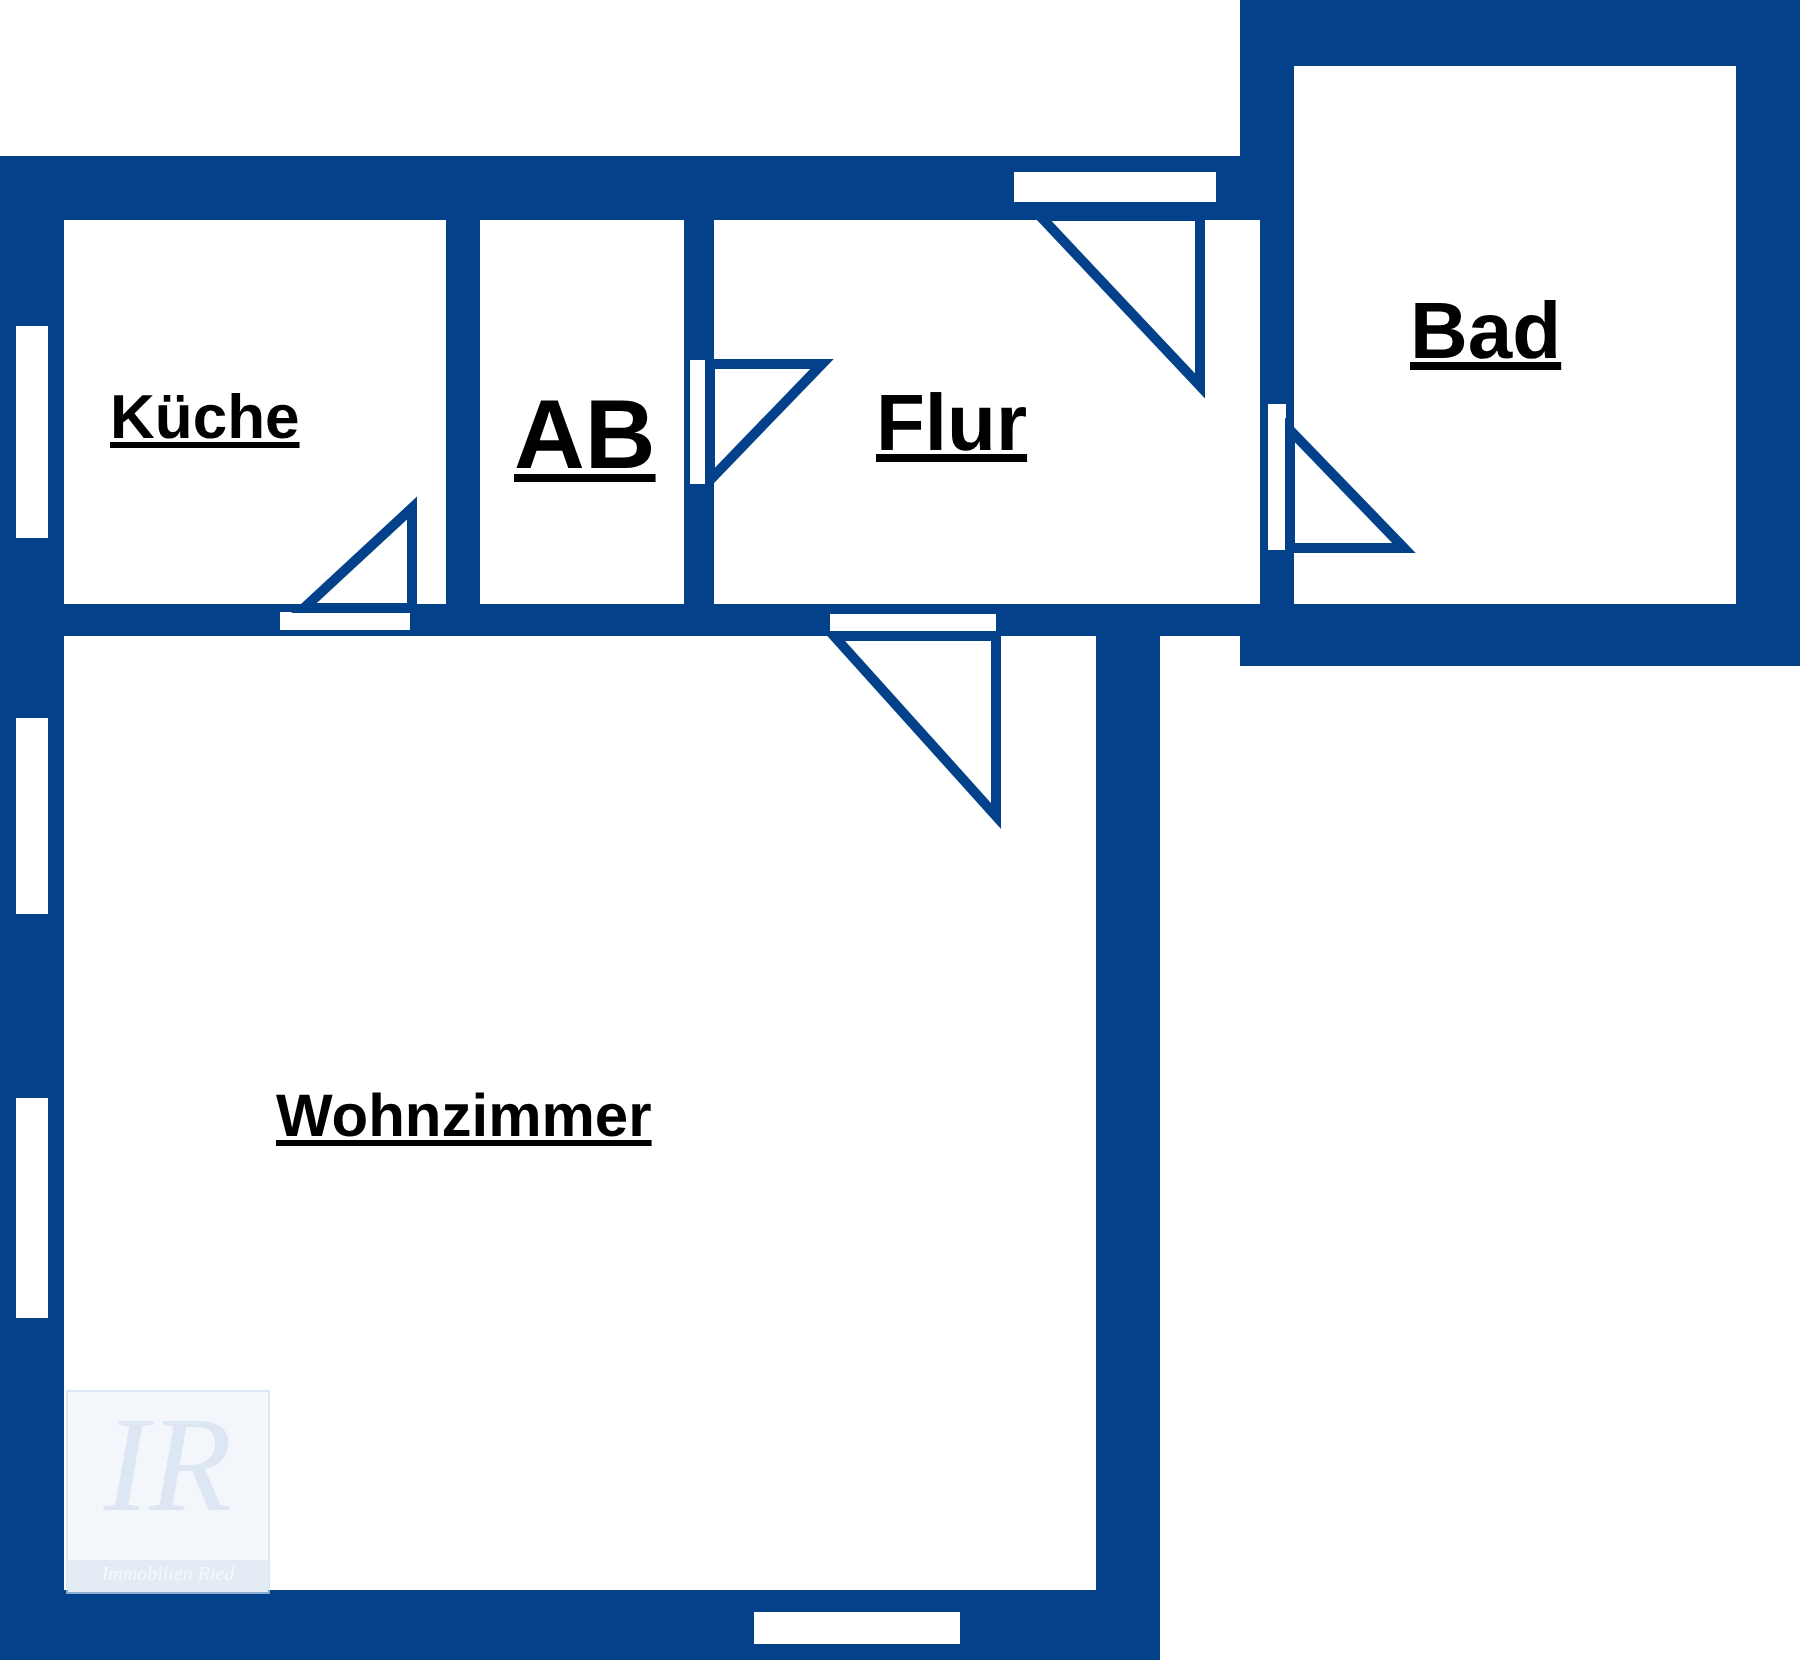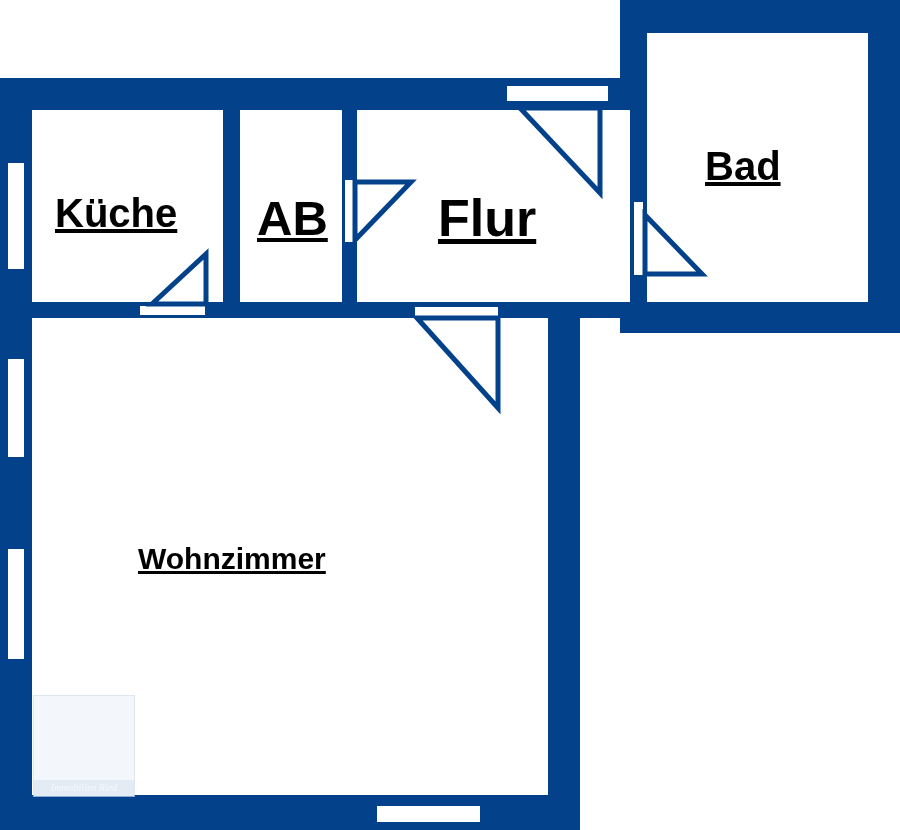--- a/index.html
+++ b/index.html
@@ -45,23 +45,24 @@
   <svg class="overlay" width="900" height="830">
     <g fill="none" stroke="#03428a" stroke-width="5" stroke-linejoin="miter">
       <polygon points="206,254 206,304 152,304"></polygon>
       <polygon points="355,182 411,182 355,240"></polygon>
       <polygon points="600,108 600,193 520,108"></polygon>
       <polygon points="498,318 498,408 417,318"></polygon>
       <polygon points="645,215 645,274 702,274"></polygon>
     </g>
   </svg>
 
-  <div class="label" style="left:55px; top:193px; font-size:40px;">Küche</div>
+  <div class="label" style="left:55px; top:193px; font-size:31px;">Küche</div>
   <div class="label" style="left:257px; top:194px; font-size:49px;">AB</div>
-  <div class="label" style="left:438px; top:192px; font-size:52px;">Flur</div>
+  <div class="label" style="left:438px; top:192px; font-size:40px;">Flur</div>
   <div class="label" style="left:705px; top:146px; font-size:40px;">Bad</div>
   <div class="label" style="left:138px; top:544px; font-size:30px;">Wohnzimmer</div>
 
   <div class="logo">
+    <div class="logo-text">IR</div>
     <div class="logo-sub">Immobilien Ried</div>
   </div>
 
 </div>
 
 </body></html>

